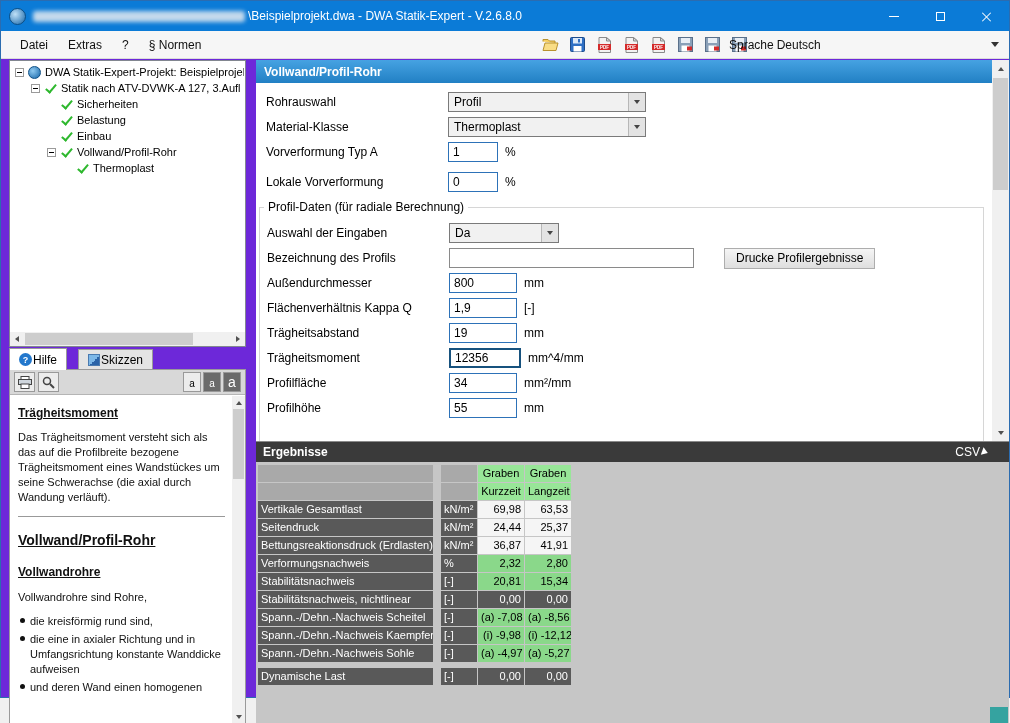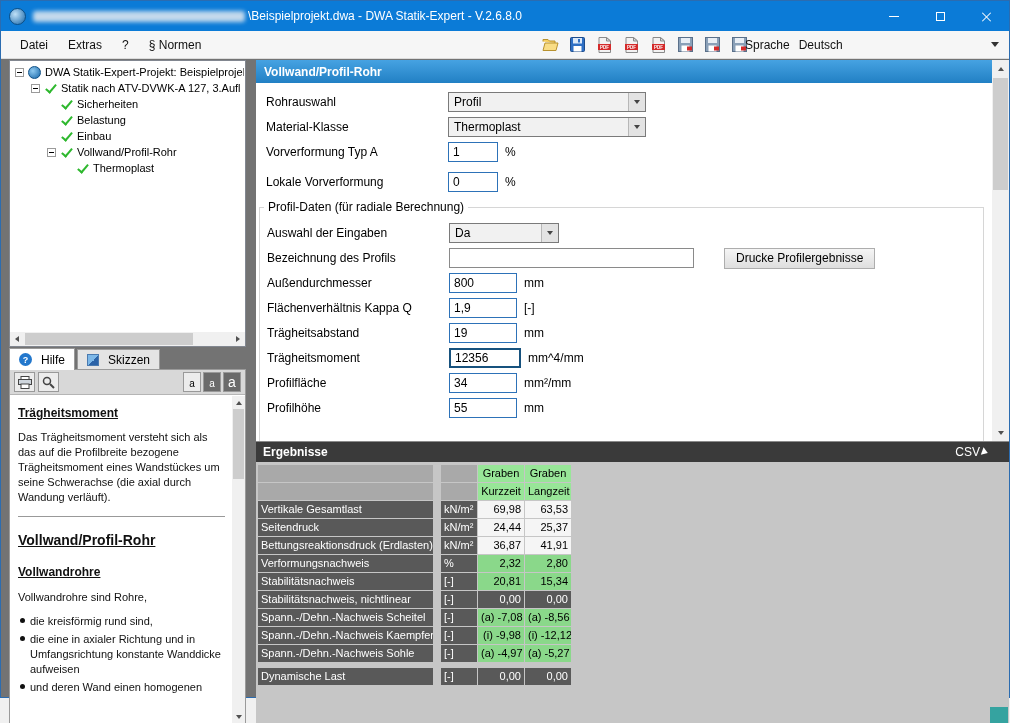--- a/index.html
+++ b/index.html
@@ -1,17 +1,17 @@
 <!DOCTYPE html>
 <html><head>
 <meta charset="utf-8">
 <style>
   *{margin:0;padding:0;box-sizing:border-box;font-family:"Liberation Sans","DejaVu Sans",sans-serif}
   html,body{width:1010px;height:723px;overflow:hidden;background:#f0f0f0}
-  .window{position:relative;width:1010px;height:698px;background:#737373;border:1px solid #2b6cb0}
+  .window{position:relative;width:1010px;height:698px;background:#6d28d9;border:1px solid #2b6cb0}
 
   
   .titlebar{position:absolute;top:0;left:0;width:100%;height:30px;background:#0b7bd7;display:flex;align-items:center;color:#fff;font-size:12px}
   .app-icon{width:17px;height:17px;margin:0 7px 0 8px;border-radius:50%;background:radial-gradient(circle at 35% 35%,#bfe0f7,#1565a8);border:1px solid #0d4f86;flex:0 0 17px}
   .blur-chip{width:212px;height:11px;background:#c3d9ec;border-radius:3px;filter:blur(2px);margin-right:3px;flex:0 0 212px}
   .title-text{white-space:nowrap;overflow:hidden}
   .win-controls{margin-left:auto;display:flex;height:100%}
   .win-btn{width:46px;height:100%;display:flex;align-items:center;justify-content:center;cursor:default}
   .glyph-min{width:10px;height:1px;background:#fff}
   .glyph-max{width:9px;height:9px;border:1px solid #fff}
@@ -19,21 +19,21 @@
   .glyph-close::before,.glyph-close::after{content:"";position:absolute;left:5px;top:0;width:1px;height:12px;background:#fff}
   .glyph-close::before{transform:rotate(45deg)}
   .glyph-close::after{transform:rotate(-45deg)}
 
   
   .menubar{position:absolute;top:30px;left:0;width:100%;height:28px;background:#f6f6f6;border-bottom:1px solid #dcdcdc;display:flex;align-items:center;font-size:12px;color:#111}
   .menus{display:flex;align-items:center;padding-left:9px}
   .menu-item{padding:11px 10px;white-space:nowrap}
   .toolbar-icons{display:flex;align-items:center;gap:9px;margin-left:330px}
   .tb-icon{display:inline-flex;align-items:center;justify-content:center;width:18px;height:18px}
-  .lang{position:absolute;left:744px;display:flex;gap:9px}
+  .lang{position:absolute;left:728px;display:flex;gap:3px}
   .lang-chevron{position:absolute;right:10px;width:0;height:0;border-left:4px solid transparent;border-right:4px solid transparent;border-top:5px solid #333}
 
   
   .left-panel{position:absolute;left:8px;top:59px;width:237px;height:664px}
   .tree-box{position:absolute;top:0;left:0;width:237px;height:287px;background:#fff;border:1px solid #828790}
   .tree{position:absolute;top:3px;left:2px;right:1px;bottom:16px;overflow:hidden;font-size:11px;color:#000}
   .tree-row{display:flex;align-items:center;height:16px;white-space:nowrap;overflow:hidden}
   .lvl0{padding-left:3px}.lvl1{padding-left:19px}.lvl2{padding-left:35px}.lvl3{padding-left:51px}
   .expander{width:9px;height:9px;margin-right:4px;flex:0 0 9px;position:relative}
   .exp-minus{border:1px solid #9a9a9a;background:#fff}
@@ -42,21 +42,21 @@
   .tree-icon{width:13px;height:13px;margin-right:4px;position:relative;flex:0 0 13px}
   .ico-app{border-radius:50%;background:radial-gradient(circle at 35% 35%,#8ec9f0,#1565a8);border:1px solid #0d4f86}
   .ico-check::before{content:"";position:absolute;left:4px;top:0;width:4px;height:9px;border-right:2px solid #2eb82e;border-bottom:2px solid #2eb82e;transform:rotate(40deg)}
   .tree-hscroll{position:absolute;left:0;bottom:0;width:100%;height:14px;background:#f0f0f0;display:flex;align-items:center}
   .hs-btn{width:14px;height:14px;display:flex;align-items:center;justify-content:center;flex:0 0 14px}
   .arrow-left{width:0;height:0;border-top:3px solid transparent;border-bottom:3px solid transparent;border-right:4px solid #505050}
   .arrow-right{width:0;height:0;border-top:3px solid transparent;border-bottom:3px solid transparent;border-left:4px solid #505050}
   .hs-thumb{width:168px;height:12px;background:#cdcdcd;margin-left:1px}
 
   .tabs{position:absolute;top:288px;left:0;display:flex;font-size:12px}
-  .tab{height:21px;padding:0 9px;display:flex;align-items:center;gap:9px;border:1px solid #9a9a9a;border-bottom:none;background:#e4e4e4;margin-right:2px}
+  .tab{height:21px;padding:0 9px;display:flex;align-items:center;gap:1px;border:1px solid #9a9a9a;border-bottom:none;background:#e4e4e4;margin-right:11px}
   .tab.active{background:#fff;height:22px;z-index:2}
   .tab.inactive{margin-top:1px}
   .tab-ico{display:inline-flex;align-items:center;justify-content:center}
   .tab-ico-help{width:13px;height:13px;border-radius:50%;background:#2277cc;color:#fff;font-weight:bold;font-size:9px}
   .tab-ico-help::before{content:"?"}
   .tab-ico-sketch{width:12px;height:12px;background:linear-gradient(135deg,#7db8e8 55%,#2b63a8 55%);border:1px solid #4a7ab0}
 
   .help-box{position:absolute;top:309px;left:0;width:237px;height:355px;background:#fff;border:1px solid #9a9a9a}
   .help-toolbar{height:25px;background:#d8d8d8;display:flex;align-items:center;padding:0 4px;gap:3px;border-bottom:1px solid #b5b5b5}
   .ht-btn{width:21px;height:20px;display:flex;align-items:center;justify-content:center;border:1px solid #999;background:#ececec}

